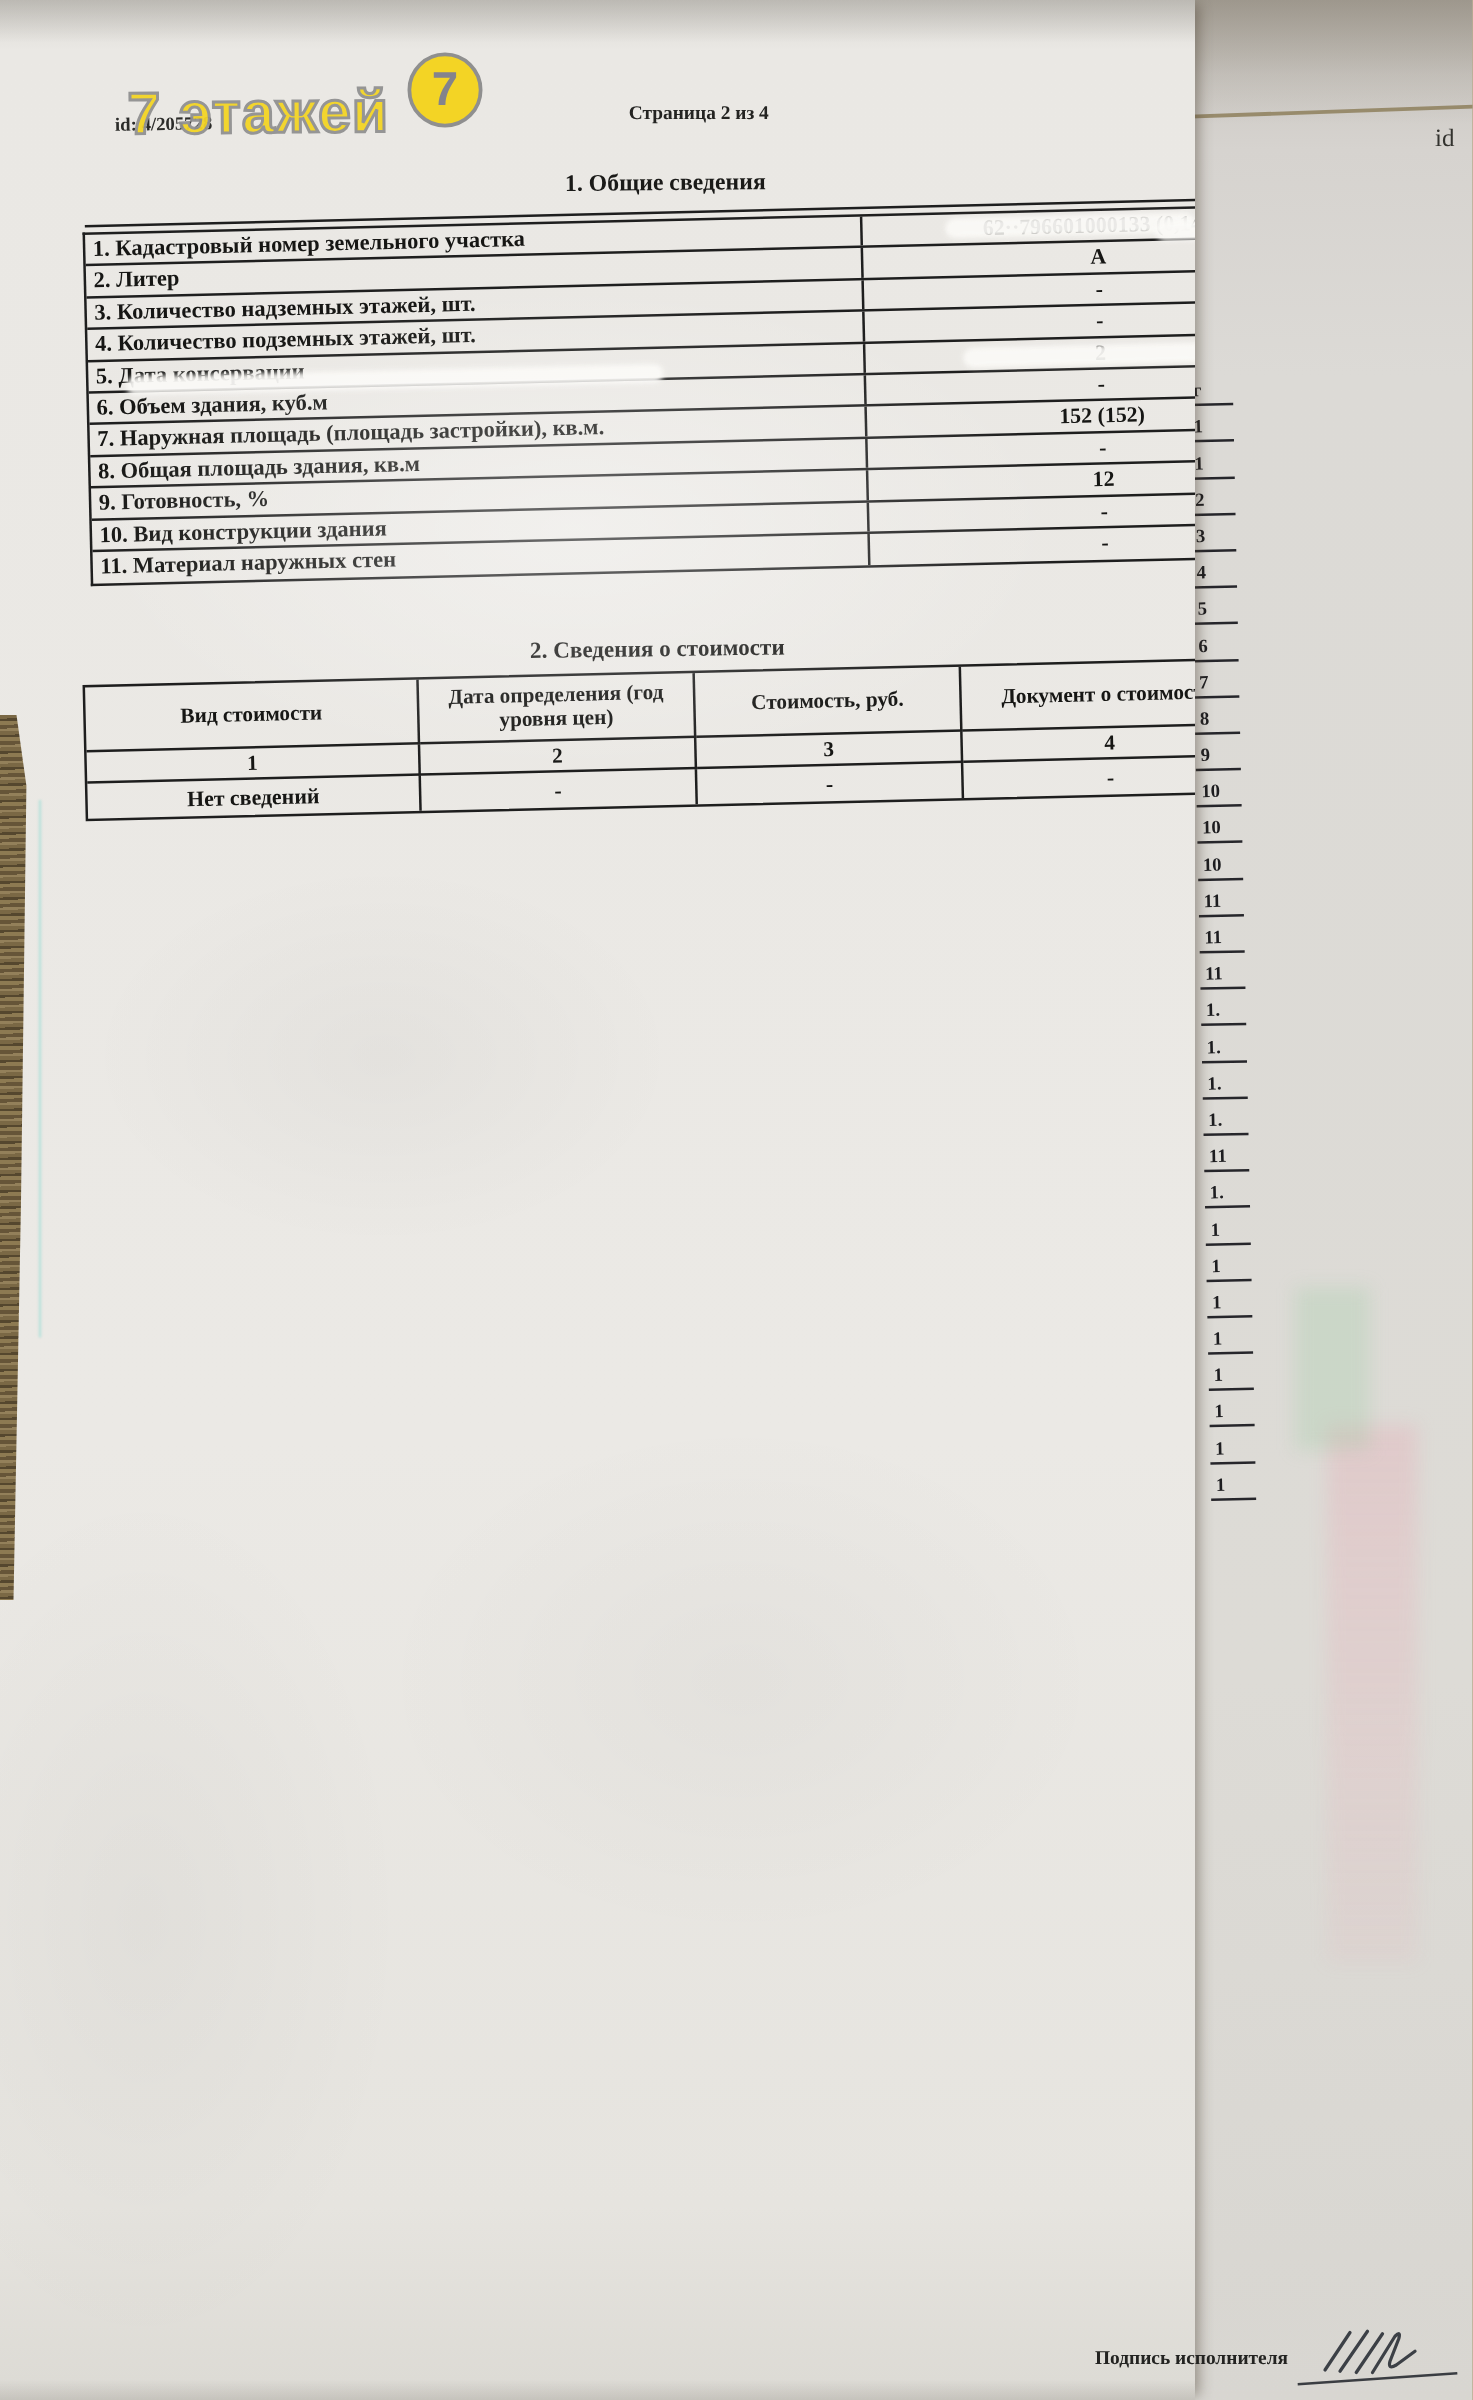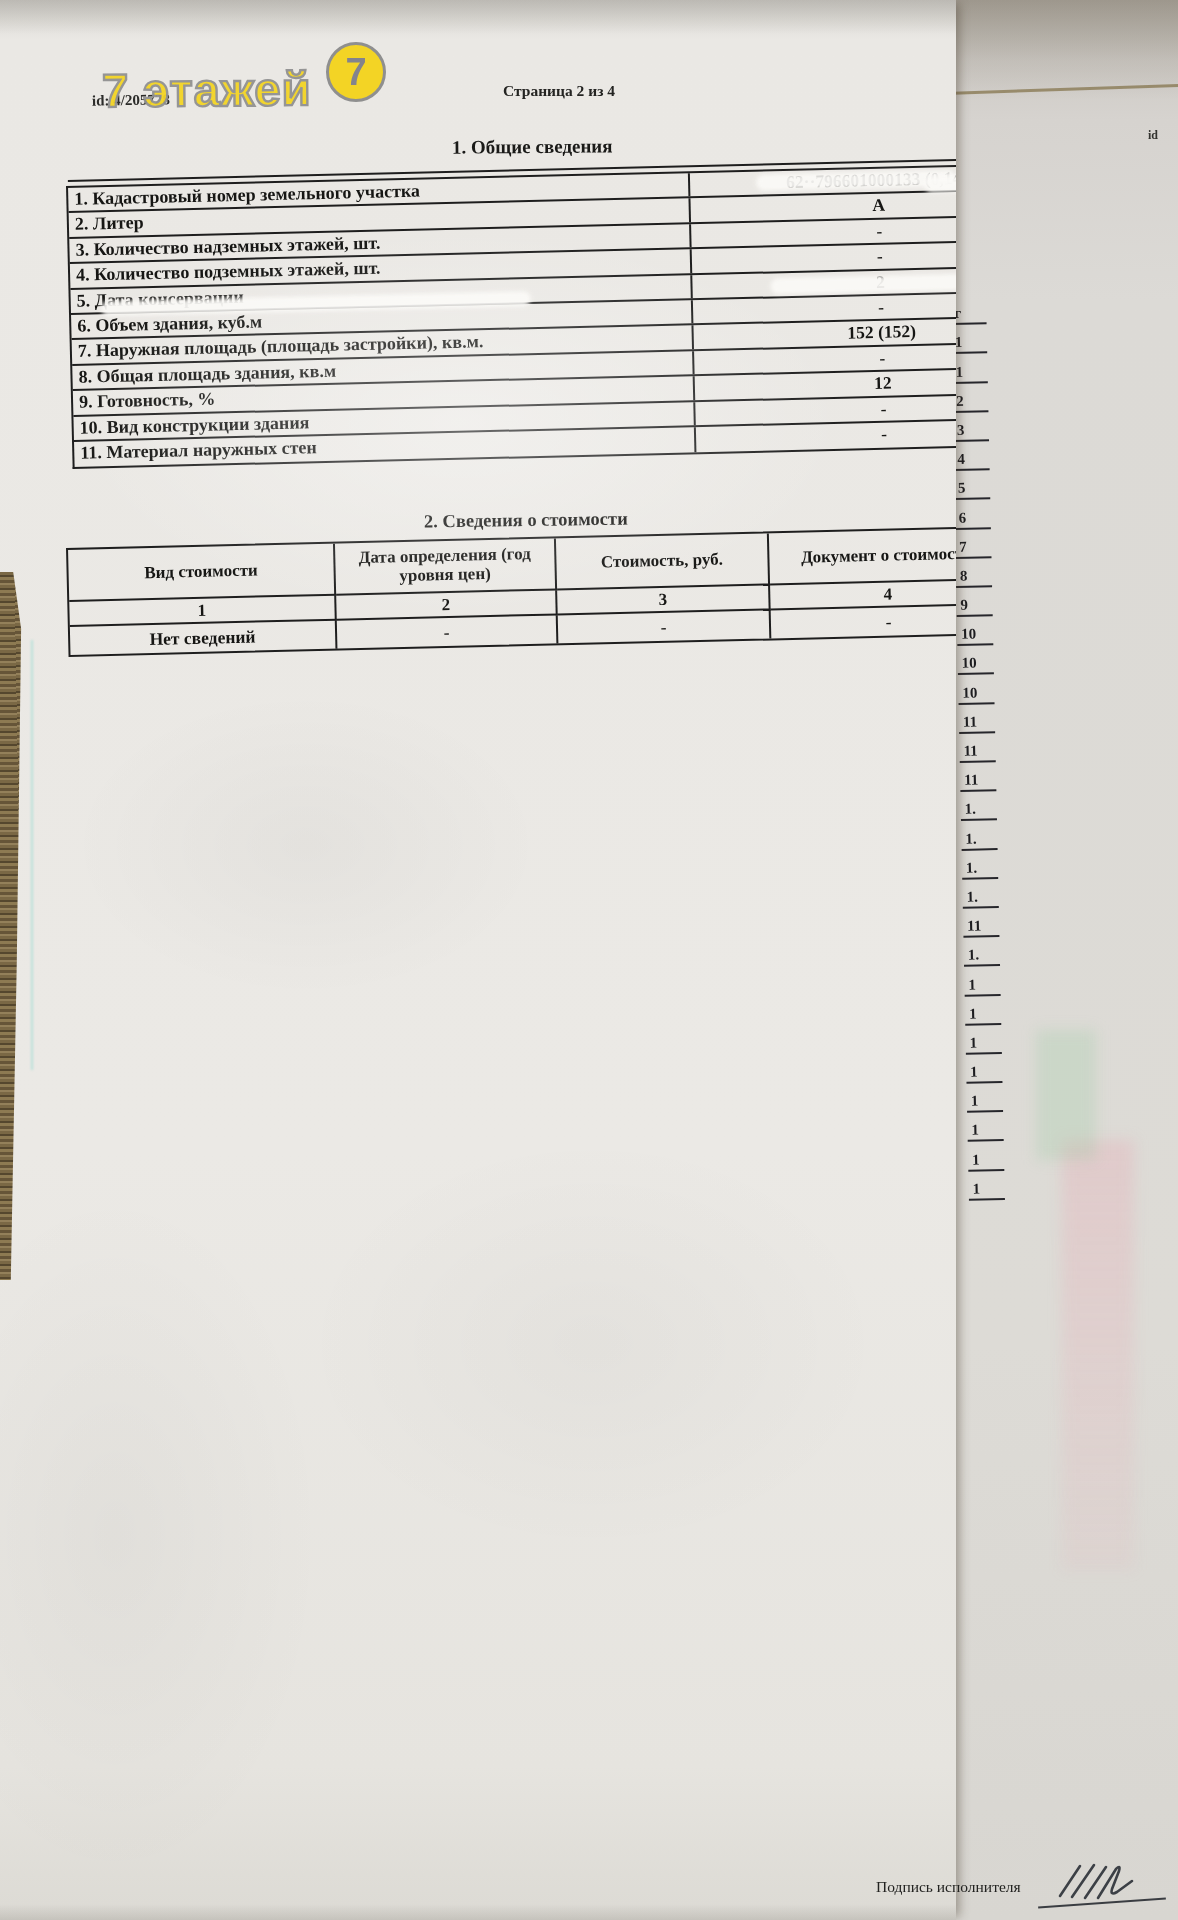--- a/index.html
+++ b/index.html
@@ -8,21 +8,21 @@
 
   .stage { position:relative; width:1178px; height:1920px; overflow:hidden; }
 
   
   .sheet-under { position:absolute; left:944px; top:0; width:234px; height:1920px;
     background:linear-gradient(180deg,#c6c2bc 0,#d6d3cf 120px,#dcdad6 300px,#dddbd6 70%,#d8d6d1 100%); z-index:1; }
   .under-top-shadow { position:absolute; left:0; top:0; width:234px; height:100px;
     background:linear-gradient(180deg,rgba(92,82,64,.38),rgba(92,82,64,.1) 60%,transparent); }
   .under-top-edge { position:absolute; left:2px; top:92px; width:240px; height:3px;
     background:#8a7a55; transform:rotate(-2deg); transform-origin:0 0; opacity:.8; }
-  .under-id { position:absolute; left:204px; top:100px; font-size:12px; font-weight:700; color:#33332f;margin-top:28px; }
+  .under-id { position:absolute; left:204px; top:100px; font-size:20px; font-weight:400; color:#33332f; }
   .edge-cells { position:absolute; left:6px; top:296px; width:36px; transform:rotate(-1.2deg); transform-origin:0 0; }
   .edge-cell { height:29.2px; border-bottom:2px solid #26262b; display:flex; align-items:flex-end;
     padding:0 0 1px 4px; font-size:15px; font-weight:700; color:#1d1d20; }
   .tint-pink { position:absolute; left:118px; top:1140px; width:72px; height:430px;
     background:linear-gradient(180deg,rgba(233,166,178,.30),rgba(233,166,178,.10)); filter:blur(7px); }
   .tint-green { position:absolute; left:92px; top:1030px; width:60px; height:130px;
     background:rgba(150,205,160,.25); filter:blur(7px); }
 
   
   .sheet-main { position:absolute; left:0; top:0; width:956px; height:1920px; z-index:10; overflow:hidden;
@@ -85,21 +85,21 @@
   .t2-nums .t2-cell { height:25px; font-size:17px; font-weight:700; border-bottom:2px solid #1e1e1e; }
   .t2-data .t2-cell { height:28px; font-size:17.5px; font-weight:600; }
   .c1 { width:268px; } .c2 { width:222px; } .c3 { width:214px; } .c4 { width:236px; }
 
   
   .wood { position:absolute; left:0; top:572px; width:24px; height:708px; z-index:15;
     background:repeating-linear-gradient(178deg,#7a6845 0 3px,#55472e 3px 5px,#8d7a52 5px 8px,#665538 8px 11px,#93805a 11px 13px);
     clip-path:polygon(0 0,55% 0,88% 8%,70% 55%,45% 100%,0 100%); }
 
   
-  .sig-label { position:absolute; left:876px; top:1878px; font-size:15.5px; font-weight:400; color:#232321; z-index:30; }
+  .sig-label { position:absolute; left:876px; top:1878px; font-size:15.5px; font-weight:700; color:#232321; z-index:30; }
   .sig-line { position:absolute; left:1038px; top:1902px; width:128px; height:2px; background:#3a3d42;
     transform:rotate(-4deg); z-index:30; }
   .sig-svg { position:absolute; left:1052px; top:1856px; z-index:31; }
 </style>
 </head>
 <body>
 
 <div class="stage">
 
   <div class="sheet-under">

